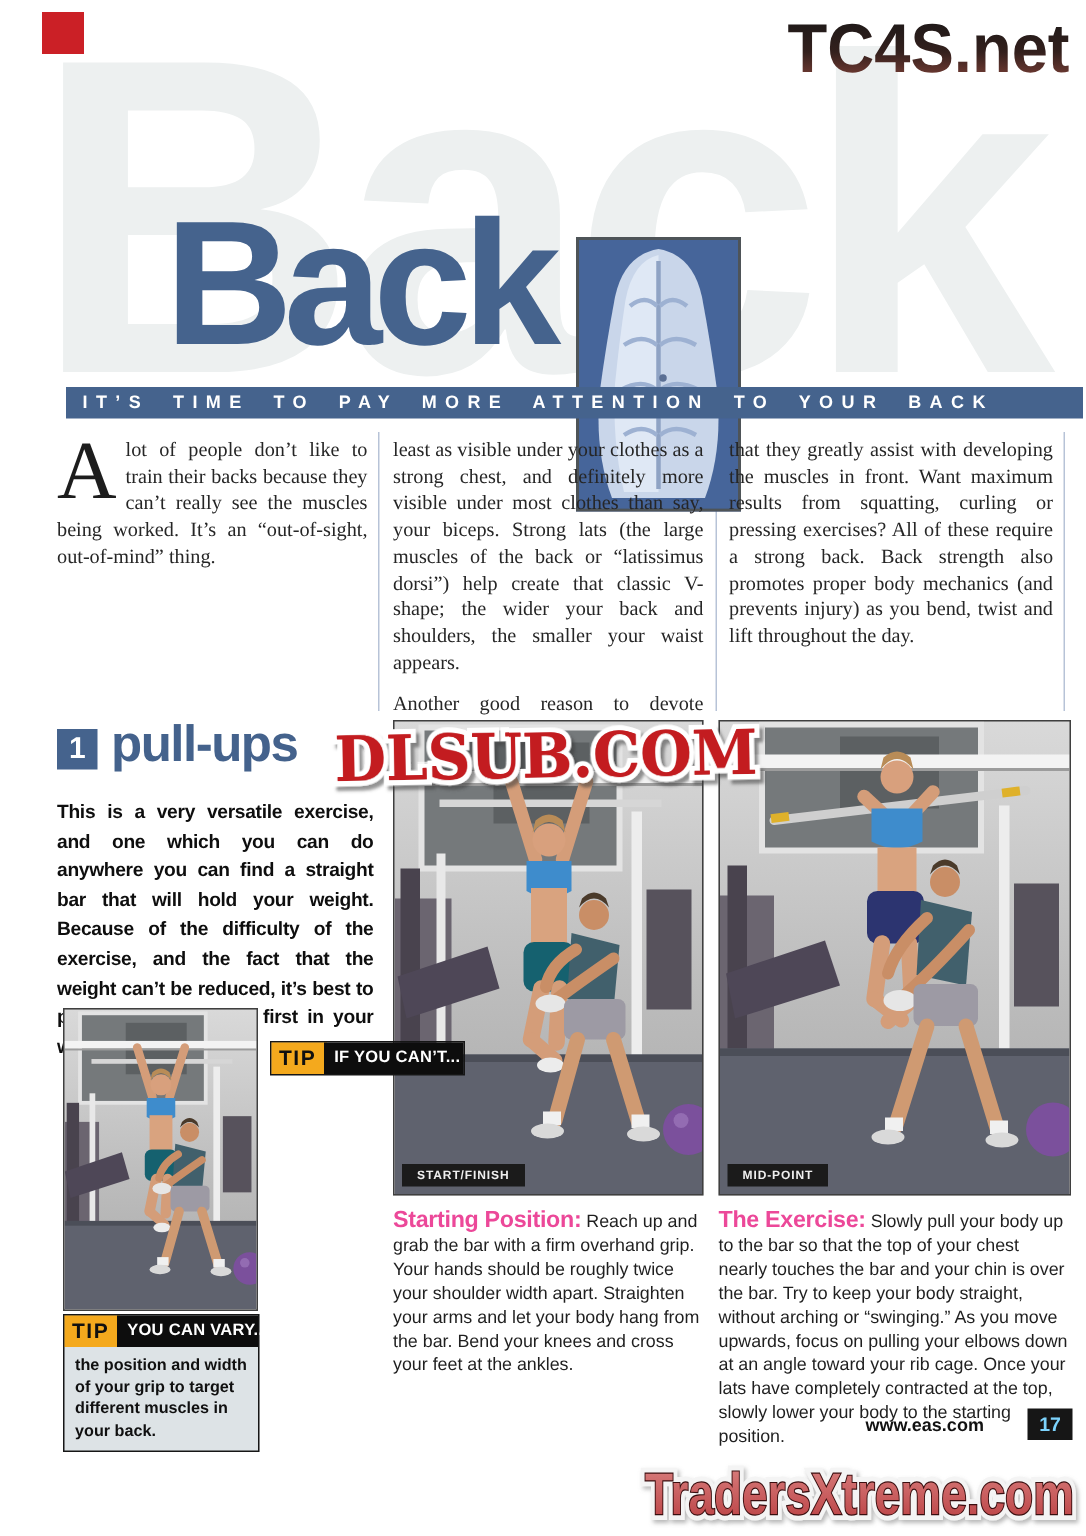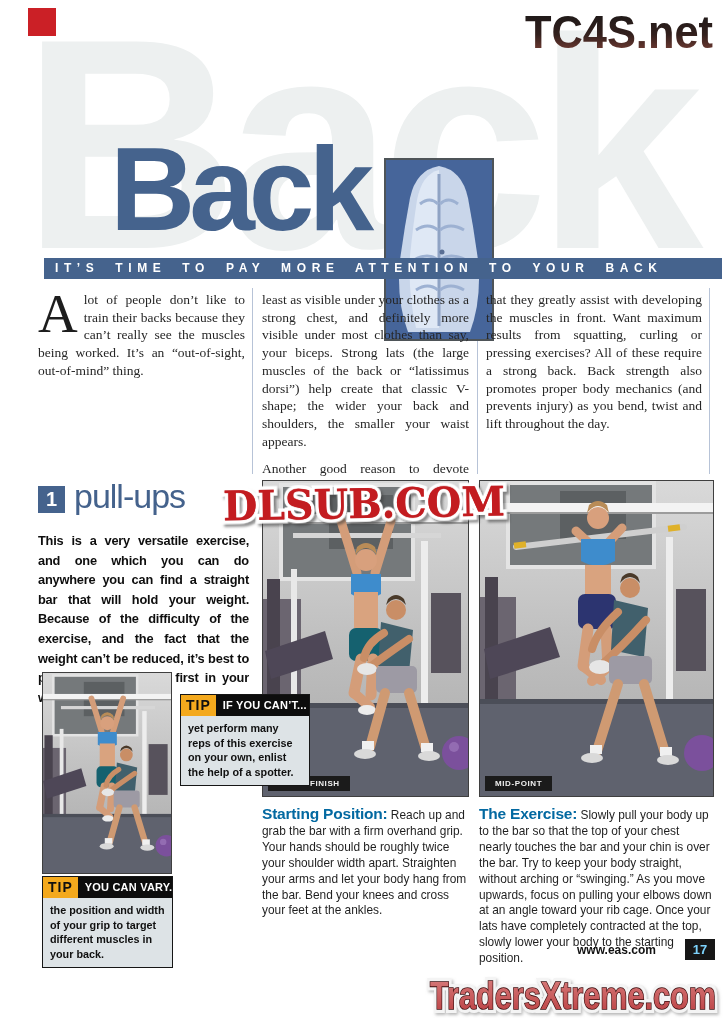--- a/index.html
+++ b/index.html
@@ -35,21 +35,21 @@
   .col1{left:38px;width:207px;}
   .col2{left:262px;width:207px;}
   .col3{left:486px;width:216px;}
   .dropcap{float:left;font-size:55px;line-height:42px;padding:2px 6px 0 0;font-family:"Liberation Serif",serif;color:#1d1d1d;}
   .colrule{top:288px;width:1px;height:186px;background:#b7c3d7;z-index:1;}
   .rule-a{left:252px;} .rule-b{left:477px;} .rule-c{left:709px;}
 
   
   .num-box{left:38px;top:486px;width:27px;height:27px;background:#45638d;color:#fff;
            font-weight:bold;font-size:20px;text-align:center;line-height:27px;z-index:2;}
-  .ex-title{left:74px;top:477px;font-size:34px;font-weight:normal;color:#44628c;
+  .ex-title{left:74px;top:477px;font-size:34px;font-weight:bold;color:#44628c;
             letter-spacing:-1px;z-index:2;}
 
   .ex-desc{left:38px;top:531px;width:211px;font-weight:bold;font-size:12.8px;
            line-height:19.6px;color:#0e0e0e;text-align:justify;letter-spacing:-0.2px;z-index:2;}
 
   
   .photo{border:1px solid #3f3f3f;z-index:3;overflow:hidden;background:#bdbdbd;}
   .photo svg{display:block;width:100%;height:100%;}
   .photo-left{left:42px;top:672px;width:128px;height:200px;}
   .photo-mid{left:262px;top:480px;width:205px;height:315px;}
@@ -69,21 +69,21 @@
   .tip-badge{background:#f4a91d;color:#101010;font-weight:bold;font-size:14px;
              line-height:21px;padding:0 5px;letter-spacing:1px;border-right:2px solid #0d0d0d;}
   .tip-title{color:#ffffff;font-weight:bold;font-size:11px;line-height:21px;
              padding-left:5px;letter-spacing:0.2px;white-space:nowrap;}
   .tip-body{padding:5px 6px 6px 7px;font-weight:bold;font-size:10.8px;line-height:14.5px;color:#101010;}
   .tip1{left:180px;top:694px;width:128px;}
   .tip2{left:42px;top:876px;width:129px;}
 
   
   .instr{z-index:2;font-size:11.9px;line-height:15.9px;color:#1f1f1f;}
-  .instr b{font-size:15.5px;letter-spacing:-0.2px;color:#0369a1;}
+  .instr b{font-size:15.5px;letter-spacing:-0.2px;color:#ec4899;}
   .instr-start{left:262px;top:806px;width:206px;}
   .instr-ex{left:479px;top:806px;width:233px;}
 
   
   .site{left:577px;top:943px;font-size:12px;font-weight:bold;color:#111;z-index:2;}
   .pagebox{left:685px;top:939px;width:30px;height:21px;background:#161616;color:#7dd3fc;
            font-size:13px;font-weight:bold;text-align:center;line-height:21px;z-index:2;}
 </style>
 </head>
 <body>
@@ -267,21 +267,20 @@
   </filter>
   <text x="4" y="43" font-family="DejaVu Serif, serif" font-size="41" font-weight="bold" fill="#c31c20" stroke="#ffffff" stroke-width="7" paint-order="stroke" filter="url(#dlshadow)" textLength="282" lengthAdjust="spacingAndGlyphs">DLSUB.COM</text>
   <text x="4" y="43" font-family="DejaVu Serif, serif" font-size="41" font-weight="bold" fill="#c31c20" textLength="282" lengthAdjust="spacingAndGlyphs">DLSUB.COM</text>
 </svg>
 
 <div class="tip tip1">
   <div class="tip-head">
     <span class="tip-badge">TIP</span>
     <span class="tip-title">IF YOU CAN’T...</span>
   </div>
-  <div class="tip-body">yet perform many reps of this exercise on your own, enlist the help of a spotter.</div>
 </div>
 <div class="tip tip2">
   <div class="tip-head">
     <span class="tip-badge">TIP</span>
     <span class="tip-title">YOU CAN VARY...</span>
   </div>
   <div class="tip-body">the position and width of your grip to target different muscles in your back.</div>
 </div>
 
 <div class="abs instr instr-start">

